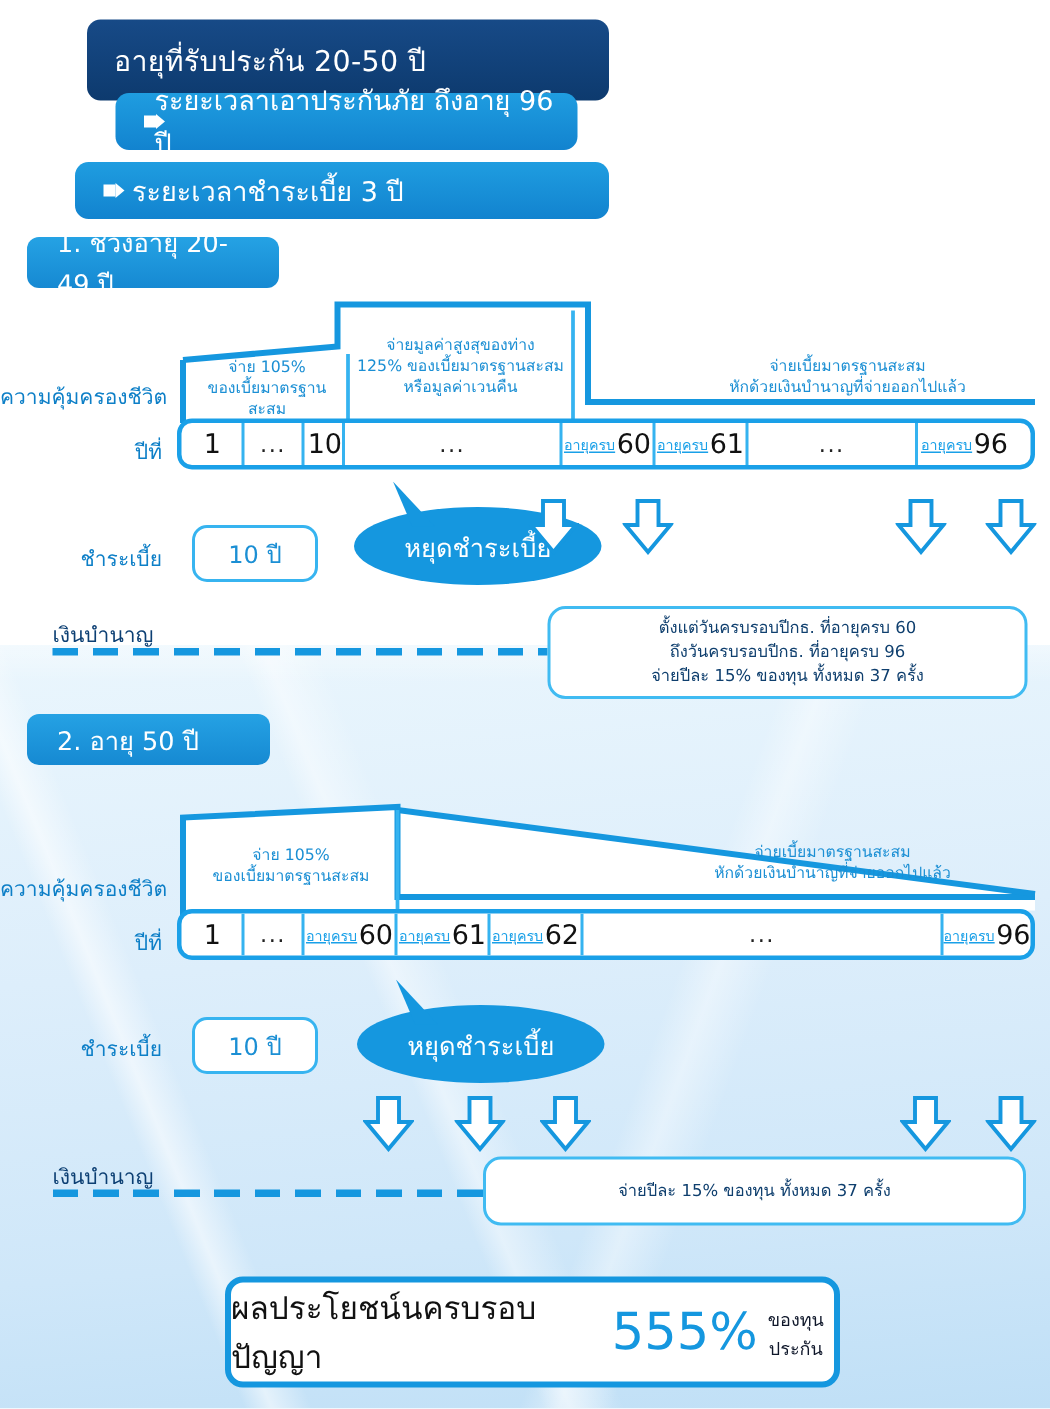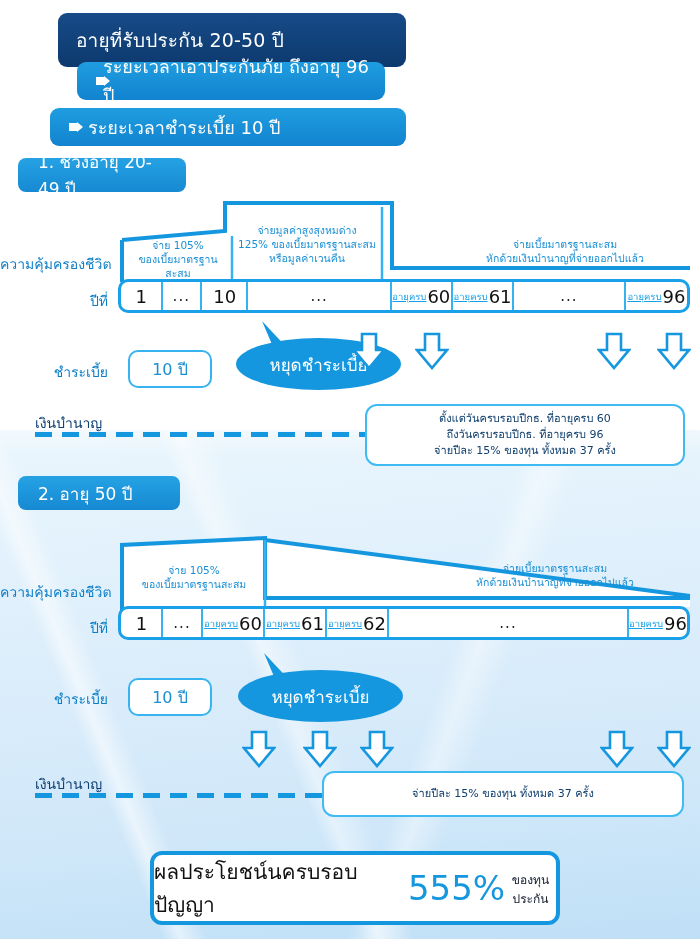--- a/index.html
+++ b/index.html
@@ -139,21 +139,21 @@
 
 <div class="pill pill-dark">
   <span>อายุที่รับประกัน 20-50 ปี</span>
 </div>
 <div class="pill pill-mid">
   <span class="bullet"></span>
   <span>ระยะเวลาเอาประกันภัย ถึงอายุ 96 ปี</span>
 </div>
 <div class="pill pill-mid2">
   <span class="bullet"></span>
-  <span>ระยะเวลาชำระเบี้ย 10 ปี</span>
+  <span>ระยะเวลาชำระเบี้ย 3 ปี</span>
 </div>
 
 <div class="sec-tab" id="tab1">
   <span>1. ช่วงอายุ 20-49 ปี</span>
 </div>
 
 <div class="row-label" style="left:0px;top:253px;width:108px;">ความคุ้มครองชีวิต</div>
 <div class="row-label" style="left:0px;top:290px;width:108px;">ปีที่</div>
 
 <svg class="svgshape" width="700" height="939" style="pointer-events:none;">
@@ -162,37 +162,37 @@
   <line x1="122" y1="240" x2="122" y2="282" stroke="#1597df" stroke-width="4"></line>
   <line x1="232" y1="236" x2="232" y2="282" stroke="#35b3f0" stroke-width="2.5"></line>
   <line x1="382" y1="207" x2="382" y2="282" stroke="#35b3f0" stroke-width="2.5"></line>
 </svg>
 
 <div style="position:absolute;left:126px;top:238px;width:104px;text-align:center;color:#1b8fd4;font-size:10.5px;line-height:1.35;">
   <div>จ่าย 105%</div>
   <div>ของเบี้ยมาตรฐานสะสม</div>
 </div>
 <div style="position:absolute;left:234px;top:223px;width:146px;text-align:center;color:#1b8fd4;font-size:10.5px;line-height:1.35;">
-  <div>จ่ายมูลค่าสูงสุงหมด่าง</div>
+  <div>จ่ายมูลค่าสูงสุของท่าง</div>
   <div>125% ของเบี้ยมาตรฐานสะสม</div>
   <div>หรือมูลค่าเวนคืน</div>
 </div>
 <div style="position:absolute;left:440px;top:237px;width:250px;text-align:center;color:#1b8fd4;font-size:10.5px;line-height:1.35;">
   <div>จ่ายเบี้ยมาตรฐานสะสม</div>
   <div>หักด้วยเงินบำนาญที่จ่ายออกไปแล้ว</div>
 </div>
 
 <div class="tl" id="s1-timeline" style="left:118px;top:279px;width:572px;">
     <div class="cell" style="width: 42px;">
       <span class="big">1</span>
     </div>
     <div class="cell" style="width: 40px;">
       <span class="dots">...</span>
     </div>
-    <div class="cell" style="width: 47px;">
+    <div class="cell" style="width: 27px; justify-content: flex-end;">
       <span class="big">10</span>
     </div>
     <div class="cell" style="width: 145px;">
       <span class="dots">...</span>
     </div>
     <div class="cell" style="width: 62px;">
       <span class="sm">อายุครบ</span>
       <span class="big">60</span>
     </div>
     <div class="cell" style="width: 62px;">

